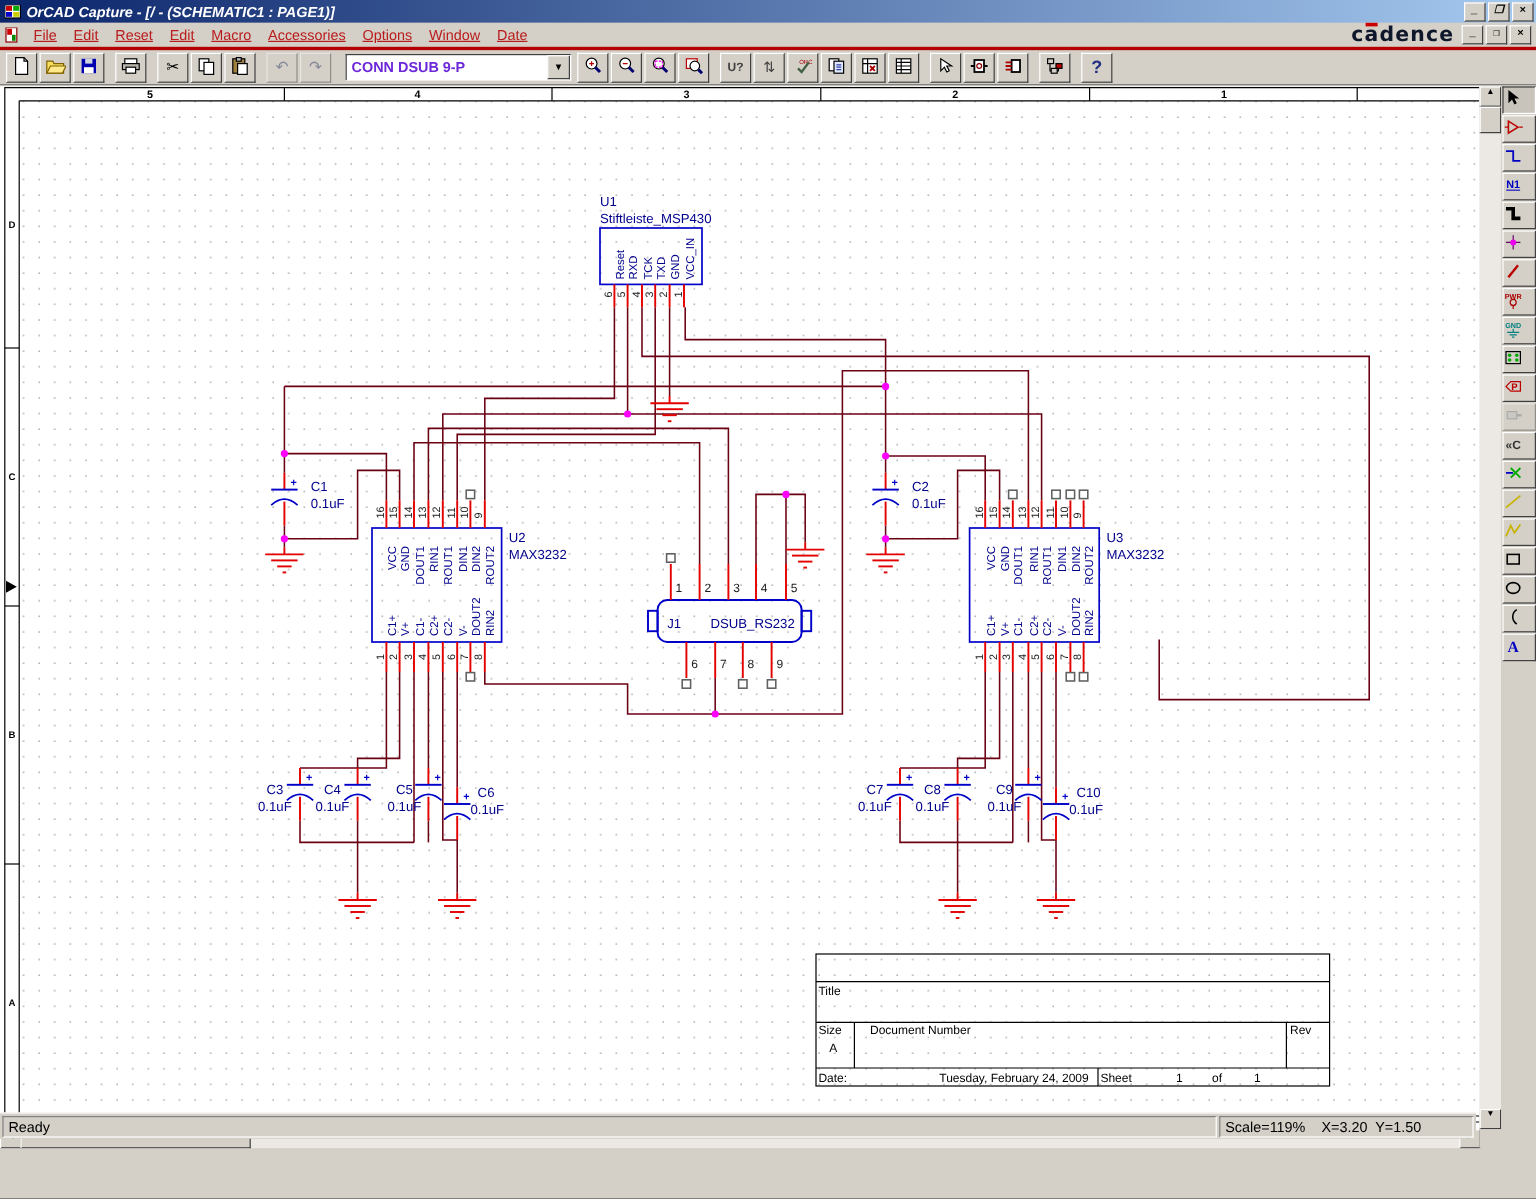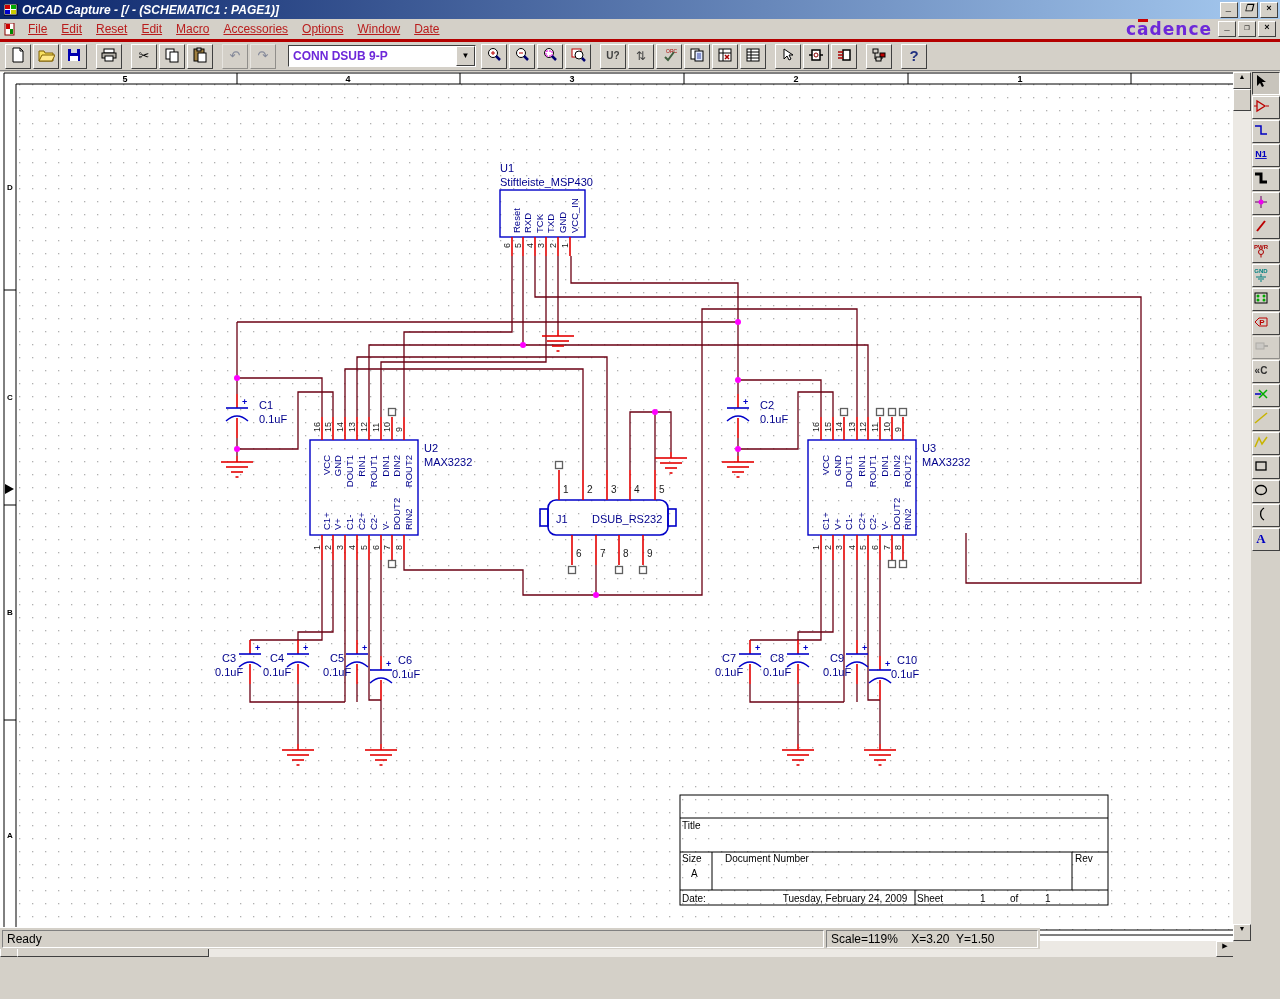--- a/index.html
+++ b/index.html
@@ -13,21 +13,21 @@
   .winbtns{display:flex;gap:2px;margin-right:2px;}
   .winbtn{width:16px;height:14px;background:#d4d0c8;border:1px solid;
     border-color:#fff #404040 #404040 #fff;font-size:9px;line-height:12px;text-align:center;
     color:#000;font-weight:bold;font-family:"Liberation Mono",monospace;}
   
   #menubar{position:absolute;left:0;top:19px;width:1280px;height:20px;background:#d4d0c8;
     display:flex;align-items:center;}
   .menu-item{padding:2px 7px;color:#b91c1c;text-decoration:underline;}
   #mdi-icon{width:13px;height:13px;margin:0 4px;}
   #brand{margin-left:auto;display:flex;align-items:center;gap:6px;margin-right:2px;}
-  #cadence{font-weight:bold;font-size:17px;letter-spacing:1px;color:#6d28d9;
+  #cadence{font-weight:bold;font-size:17px;letter-spacing:1px;color:#0f172a;
      font-family:"DejaVu Sans",sans-serif;}
   #cadence .abar{position:relative;}
   #cadence .abar::before{content:"";position:absolute;left:1px;right:2px;top:0px;height:3px;background:#cc0000;}
   
   #redband{position:absolute;left:0;top:39px;width:1280px;height:3px;background:#b40000;}
   
   #toolbar{position:absolute;left:0;top:42px;width:1280px;height:29px;background:#d4d0c8;
     display:flex;align-items:center;padding-left:4px;box-sizing:border-box;border-bottom:1px solid #808080;}
   .tb-btn{width:24px;height:23px;margin:0 1px;background:#d4d0c8;border:1px solid;
     border-color:#fff #404040 #404040 #fff;display:flex;align-items:center;justify-content:center;flex:0 0 auto;}
@@ -46,21 +46,21 @@
   .sc-btn{position:absolute;background:#d4d0c8;border:1px solid;border-color:#fff #404040 #404040 #fff;
     font-size:7px;color:#000;text-align:center;}
   .sc-thumb{position:absolute;background:#d4d0c8;border:1px solid;border-color:#fff #404040 #404040 #fff;}
   #palette{position:absolute;left:1251px;top:72px;width:29px;height:885px;background:#d4d0c8;}
   .pal-btn{width:26px;height:21px;margin:0 0 1px 1px;background:#d4d0c8;border:1px solid;
     border-color:#fff #404040 #404040 #fff;display:flex;align-items:center;justify-content:flex-start;}
   .pal-btn.pressed{border-color:#404040 #fff #fff #404040;background:#c8c4bc;}
   .pal-btn.disabled{opacity:.45;}
   #gapstrip{position:absolute;left:0;top:957px;width:1280px;height:20px;background:#d4d0c8;}
   
-  #statusbar{position:absolute;left:0;top:927px;width:1040px;height:22px;background:#d4d0c8;
+  #statusbar{position:absolute;left:0;top:927px;width:1230px;height:22px;background:#d4d0c8;
     display:flex;align-items:center;gap:2px;padding:0 2px;box-sizing:border-box;border-top:1px solid #fff;}
   .sb-panel{height:18px;border:1px solid;border-color:#808080 #fff #fff #808080;
     font-size:12px;color:#000;padding:1px 4px;box-sizing:border-box;white-space:pre;overflow:hidden;}
   #sb-left{flex:1 1 auto;}
   #sb-mid{width:356px;flex:0 0 auto;}
   #sb-right{width:212px;flex:0 0 auto;}
 </style>
 </head>
 <body>
 

